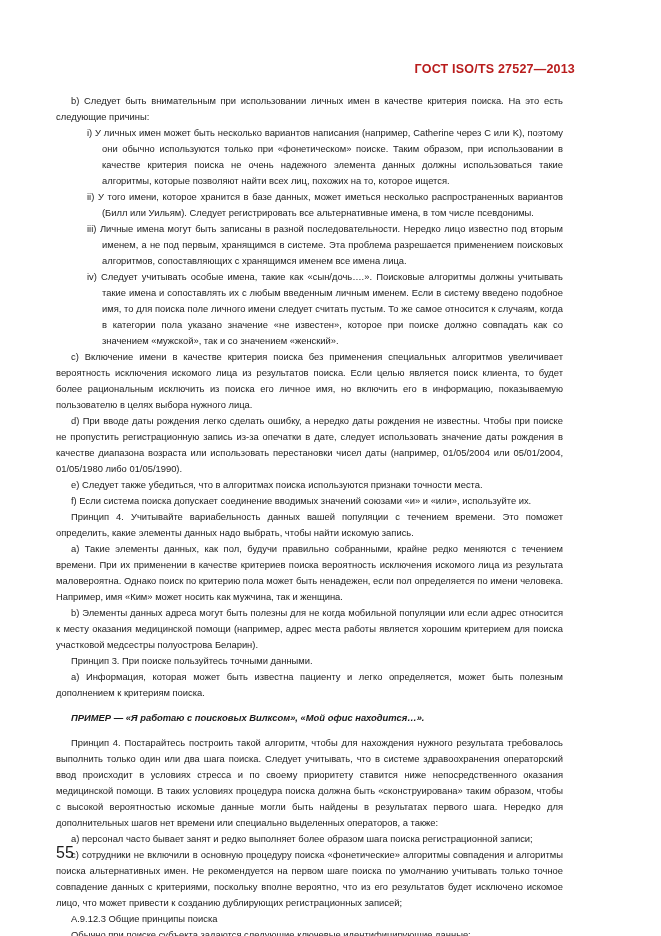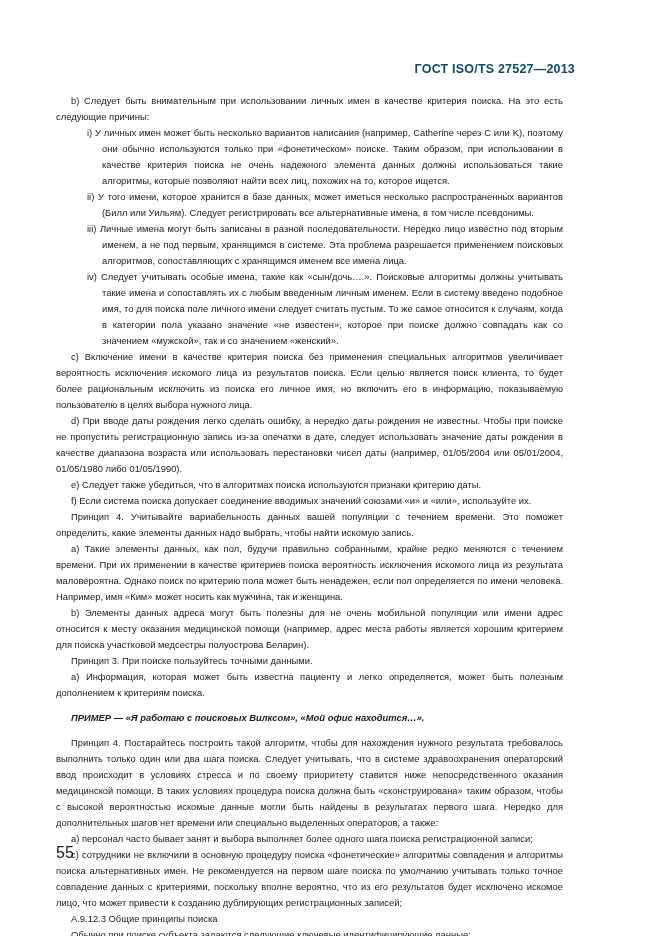--- a/index.html
+++ b/index.html
@@ -13,21 +13,21 @@
     color: #1b1b1b;
   }
   .running-header {
     position: absolute;
     top: 62px;
     left: 68px;
     width: 507px;
     text-align: right;
     font-size: 12.5px;
     font-weight: bold;
-    color: #0c4a6e;
+    color: #b91c1c;
     letter-spacing: 0.2px;
   }
   .doc-body {
     position: absolute;
     top: 93px;
     left: 56px;
     width: 507px;
     font-size: 9.4px;
     line-height: 16px;
     text-align: justify;
@@ -62,30 +62,30 @@
     <span>ГОСТ ISO/TS 27527—2013</span>
   </div>
   <div class="doc-body">
       <p class="block block-para">b) Следует быть внимательным при использовании личных имен в качестве критерия поиска. На это есть следующие причины:</p>
       <p class="block block-list2"><span>i)&nbsp;</span><span>У личных имен может быть несколько вариантов написания (например, Catherine через C или K), поэтому они обычно используются только при «фонетическом» поиске. Таким образом, при использовании в качестве критерия поиска не очень надежного элемента данных должны использоваться такие алгоритмы, которые позволяют найти всех лиц, похожих на то, которое ищется.</span></p>
       <p class="block block-list2"><span>ii)&nbsp;</span><span>У того имени, которое хранится в базе данных, может иметься несколько распространенных вариантов (Билл или Уильям). Следует регистрировать все альтернативные имена, в том числе псевдонимы.</span></p>
       <p class="block block-list2"><span>iii)&nbsp;</span><span>Личные имена могут быть записаны в разной последовательности. Нередко лицо известно под вторым именем, а не под первым, хранящимся в системе. Эта проблема разрешается применением поисковых алгоритмов, сопоставляющих с хранящимся именем все имена лица.</span></p>
       <p class="block block-list2"><span>iv)&nbsp;</span><span>Следует учитывать особые имена, такие как «сын/дочь….». Поисковые алгоритмы должны учитывать такие имена и сопоставлять их с любым введенным личным именем. Если в систему введено подобное имя, то для поиска поле личного имени следует считать пустым. То же самое относится к случаям, когда в категории пола указано значение «не известен», которое при поиске должно совпадать как со значением «мужской», так и со значением «женский».</span></p>
       <p class="block block-para">c) Включение имени в качестве критерия поиска без применения специальных алгоритмов увеличивает вероятность исключения искомого лица из результатов поиска. Если целью является поиск клиента, то будет более рациональным исключить из поиска его личное имя, но включить его в информацию, показываемую пользователю в целях выбора нужного лица.</p>
       <p class="block block-para">d) При вводе даты рождения легко сделать ошибку, а нередко даты рождения не известны. Чтобы при поиске не пропустить регистрационную запись из-за опечатки в дате, следует использовать значение даты рождения в качестве диапазона возраста или использовать перестановки чисел даты (например, 01/05/2004 или 05/01/2004, 01/05/1980 либо 01/05/1990).</p>
-      <p class="block block-para">e) Следует также убедиться, что в алгоритмах поиска используются признаки критерию даты.</p>
+      <p class="block block-para">e) Следует также убедиться, что в алгоритмах поиска используются признаки точности места.</p>
       <p class="block block-para">f) Если система поиска допускает соединение вводимых значений союзами «и» и «или», используйте их.</p>
       <p class="block block-para">Принцип 4. Учитывайте вариабельность данных вашей популяции с течением времени. Это поможет определить, какие элементы данных надо выбрать, чтобы найти искомую запись.</p>
       <p class="block block-para">a) Такие элементы данных, как пол, будучи правильно собранными, крайне редко меняются с течением времени. При их применении в качестве критериев поиска вероятность исключения искомого лица из результата маловероятна. Однако поиск по критерию пола может быть ненадежен, если пол определяется по имени человека. Например, имя «Ким» может носить как мужчина, так и женщина.</p>
-      <p class="block block-para">b) Элементы данных адреса могут быть полезны для не очень мобильной популяции или имени адрес относится к месту оказания медицинской помощи (например, адрес места работы является хорошим критерием для поиска участковой медсестры полуострова Беларин).</p>
+      <p class="block block-para">b) Элементы данных адреса могут быть полезны для не когда мобильной популяции или если адрес относится к месту оказания медицинской помощи (например, адрес места работы является хорошим критерием для поиска участковой медсестры полуострова Беларин).</p>
       <p class="block block-para">Принцип 3. При поиске пользуйтесь точными данными.</p>
       <p class="block block-para">a) Информация, которая может быть известна пациенту и легко определяется, может быть полезным дополнением к критериям поиска.</p>
       <p class="block block-example">ПРИМЕР — «Я работаю с поисковых Вилксом», «Мой офис находится…».</p>
       <p class="block block-para">Принцип 4. Постарайтесь построить такой алгоритм, чтобы для нахождения нужного результата требовалось выполнить только один или два шага поиска. Следует учитывать, что в системе здравоохранения операторский ввод происходит в условиях стресса и по своему приоритету ставится ниже непосредственного оказания медицинской помощи. В таких условиях процедура поиска должна быть «сконструирована» таким образом, чтобы с высокой вероятностью искомые данные могли быть найдены в результатах первого шага. Нередко для дополнительных шагов нет времени или специально выделенных операторов, а также:</p>
-      <p class="block block-para">a) персонал часто бывает занят и выбора выполняет более одного шага поиска регистрационной записи;</p>
+      <p class="block block-para">a) персонал часто бывает занят и редко выполняет более образом шага поиска регистрационной записи;</p>
       <p class="block block-para">c) сотрудники не включили в основную процедуру поиска «фонетические» алгоритмы совпадения и алгоритмы поиска альтернативных имен. Не рекомендуется на первом шаге поиска по умолчанию учитывать только точное совпадение данных с критериями, поскольку вполне вероятно, что из его результатов будет исключено искомое лицо, что может привести к созданию дублирующих регистрационных записей;</p>
       <p class="block block-plain">А.9.12.3 Общие принципы поиска</p>
       <p class="block block-plain">Обычно при поиске субъекта задаются следующие ключевые идентифицирующие данные:</p>
       <p class="block block-dash">- фамилия (с алгоритмами частичного или сопоставляющих совпадения);</p>
       <p class="block block-dash">- дата рождения или возраст;</p>
       <p class="block block-dash">- пол.</p>
     </div>
   <div class="page-number">55</div>
 </div>
 

